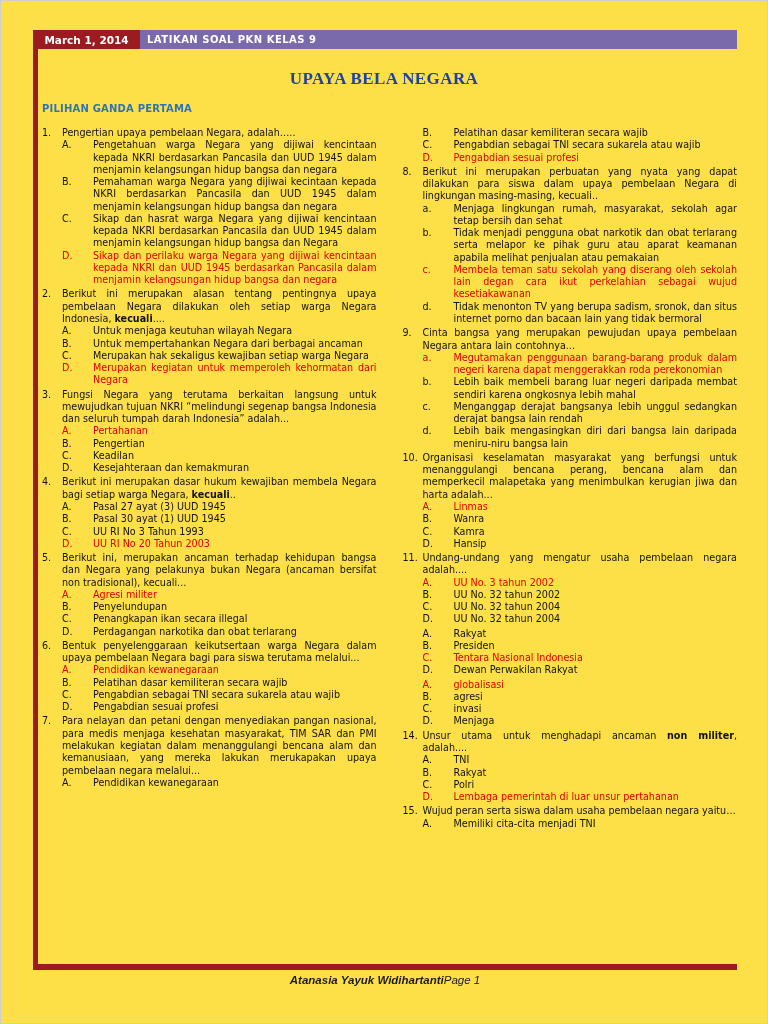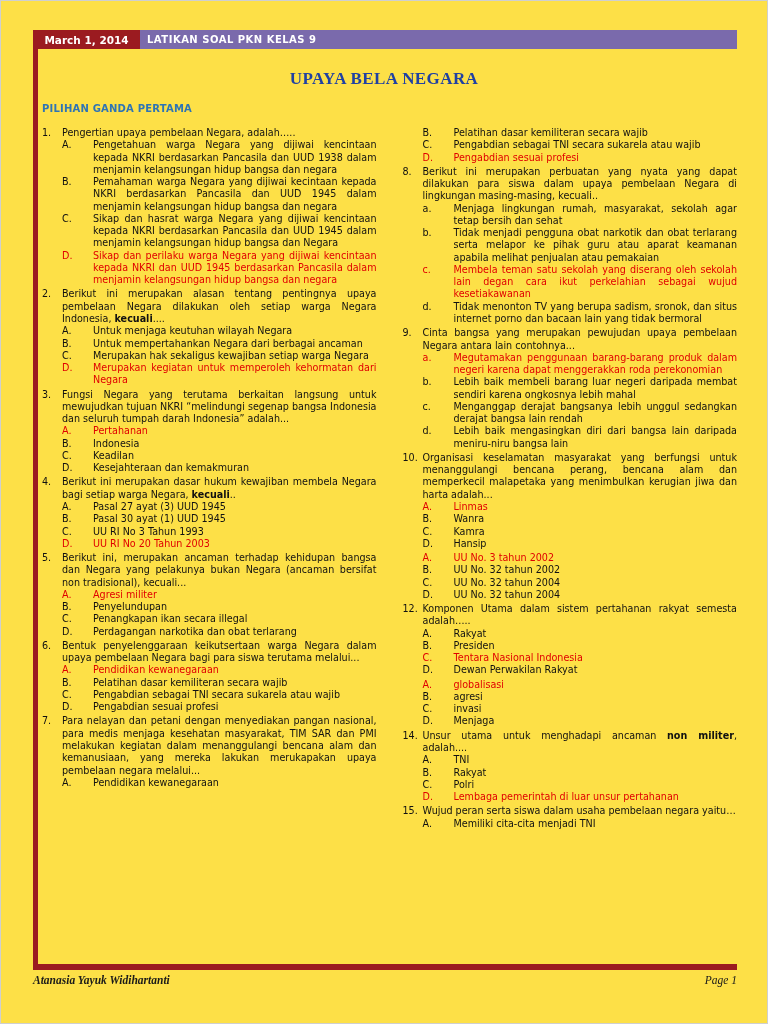--- a/index.html
+++ b/index.html
@@ -42,22 +42,22 @@
   .q-head{display:flex;}
   .q-num{width:20px; flex:none;}
   .q-text{flex:1; text-align:justify;}
   .option{display:flex; margin-left:20px;}
   .opt-label{width:17px; flex:none;}
   .opt-text{flex:1; text-align:justify;padding-left:14px;}
   .red{color:var(--answer-red);}
   .bottom-rule{position:absolute; left:33px; right:31px; top:964px; height:6px; background:var(--maroon);}
   .footer{
     position:absolute; left:33px; right:31px; top:974px;
-    display:flex; justify-content:space-between;
-    font-family:Liberation Serif, serif; font-style:italic; font-size:11.5px; color:var(--footer-text);
+    display:flex; justify-content:center;
+    font-family:Liberation Sans, sans-serif; font-style:italic; font-size:11.5px; color:var(--footer-text);
   }
   .footer .author{font-weight:bold;}
 </style>
 </head>
 <body>
 
 <div class="page">
   <div class="side-rule"></div>
 
   <div class="topbar">
@@ -70,21 +70,21 @@
 
   <div class="columns">
     <div class="col">
         <div class="question">
           <div class="q-head">
             <span class="q-num">1.</span>
             <span class="q-text">Pengertian upaya pembelaan Negara, adalah…..</span>
           </div>
           <div class="option">
             <span class="opt-label">A.</span>
-            <span class="opt-text">Pengetahuan warga Negara yang dijiwai kencintaan kepada NKRI berdasarkan Pancasila dan UUD 1938 dalam menjamin kelangsungan hidup bangsa dan negara</span>
+            <span class="opt-text">Pengetahuan warga Negara yang dijiwai kencintaan kepada NKRI berdasarkan Pancasila dan UUD 1945 dalam menjamin kelangsungan hidup bangsa dan negara</span>
           </div>
           <div class="option">
             <span class="opt-label">B.</span>
             <span class="opt-text">Pemahaman warga Negara yang dijiwai kecintaan kepada NKRI berdasarkan Pancasila dan UUD 1945 dalam menjamin kelangsungan hidup bangsa dan negara</span>
           </div>
           <div class="option">
             <span class="opt-label">C.</span>
             <span class="opt-text">Sikap dan hasrat warga Negara yang dijiwai kencintaan kepada NKRI berdasarkan Pancasila dan UUD 1945 dalam menjamin kelangsungan hidup bangsa dan Negara</span>
           </div>
           <div class="option red">
@@ -118,21 +118,21 @@
           <div class="q-head">
             <span class="q-num">3.</span>
             <span class="q-text">Fungsi Negara yang terutama berkaitan langsung untuk mewujudkan tujuan NKRI “melindungi segenap bangsa Indonesia dan seluruh tumpah darah Indonesia” adalah...</span>
           </div>
           <div class="option red">
             <span class="opt-label">A.</span>
             <span class="opt-text">Pertahanan</span>
           </div>
           <div class="option">
             <span class="opt-label">B.</span>
-            <span class="opt-text">Indonesia</span>
+            <span class="opt-text">Pengertian</span>
           </div>
           <div class="option">
             <span class="opt-label">C.</span>
             <span class="opt-text">Keadilan</span>
           </div>
           <div class="option">
             <span class="opt-label">D.</span>
             <span class="opt-text">Kesejahteraan dan kemakmuran</span>
           </div>
         </div>
@@ -288,42 +288,42 @@
           <div class="option">
             <span class="opt-label">C.</span>
             <span class="opt-text">Kamra</span>
           </div>
           <div class="option">
             <span class="opt-label">D.</span>
             <span class="opt-text">Hansip</span>
           </div>
         </div>
         <div class="question">
+          <div class="q-head">
+            <span class="q-num">11.</span>
+            <span class="q-text">Undang-undang yang mengatur usaha pembelaan negara adalah....</span>
+          </div>
           <div class="option red">
             <span class="opt-label">A.</span>
             <span class="opt-text">UU No. 3 tahun 2002</span>
           </div>
           <div class="option">
             <span class="opt-label">B.</span>
             <span class="opt-text">UU No. 32 tahun 2002</span>
           </div>
           <div class="option">
             <span class="opt-label">C.</span>
             <span class="opt-text">UU No. 32 tahun 2004</span>
           </div>
           <div class="option">
             <span class="opt-label">D.</span>
             <span class="opt-text">UU No. 32 tahun 2004</span>
           </div>
         </div>
         <div class="question">
-          <div class="q-head">
-            <span class="q-num">12.</span>
-            <span class="q-text">Komponen Utama dalam sistem pertahanan rakyat semesta adalah…..</span>
-          </div>
           <div class="option">
             <span class="opt-label">A.</span>
             <span class="opt-text">Rakyat</span>
           </div>
           <div class="option">
             <span class="opt-label">B.</span>
             <span class="opt-text">Presiden</span>
           </div>
           <div class="option red">
             <span class="opt-label">C.</span>

